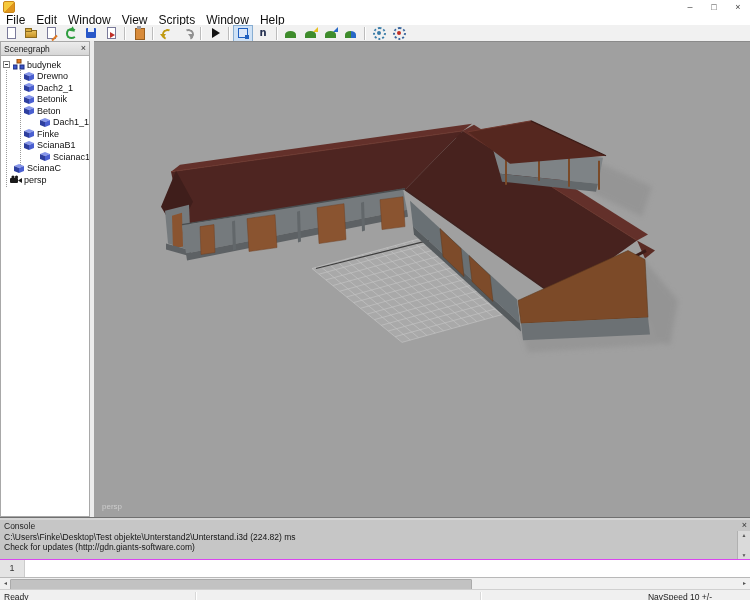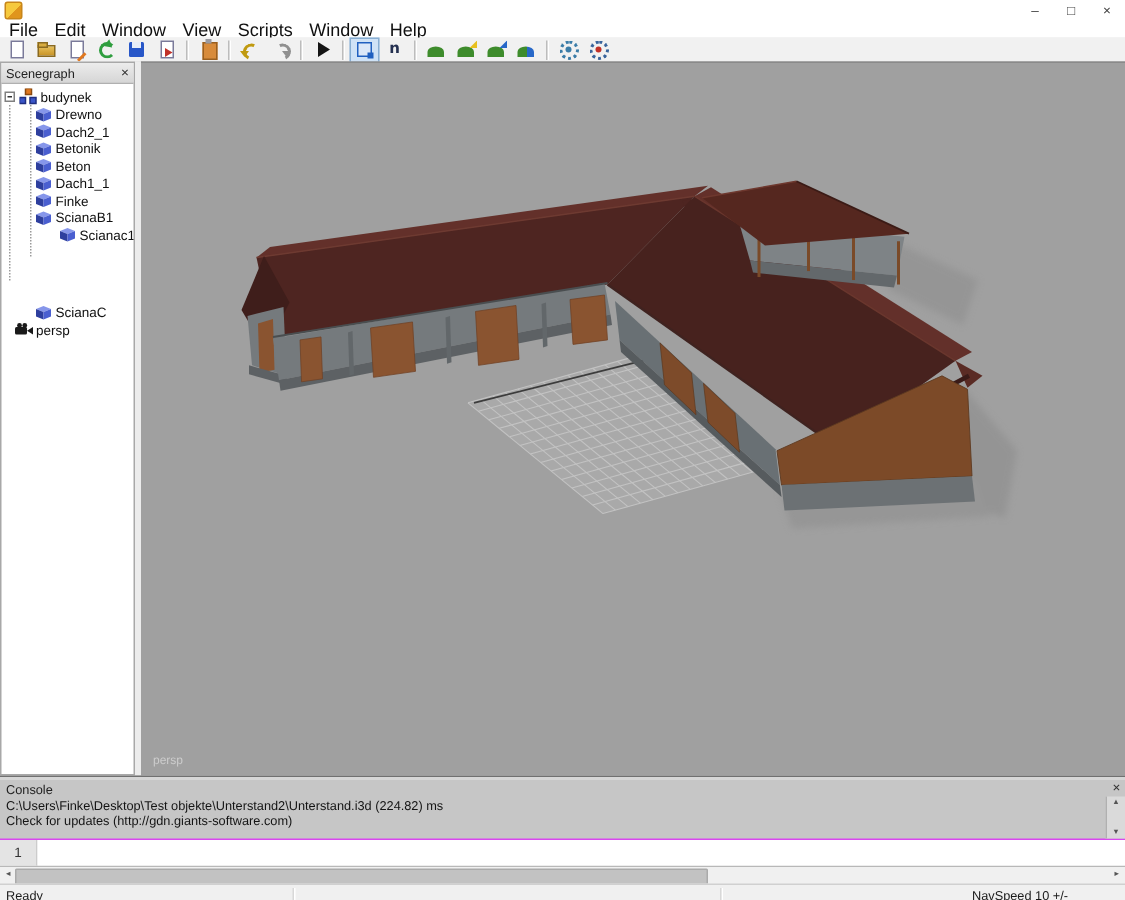--- a/index.html
+++ b/index.html
@@ -230,21 +230,21 @@
             <span class="tree-label">Betonik</span>
           </div>
           <div class="tree-row" style="padding-left: 22px;">
             <span class="node-icon"><svg width="12" height="11">
                 <polygon points="1,3 6,1 11,3 6,5" fill="#8696ea"></polygon>
                 <polygon points="1,3 1,8 6,10 6,5" fill="#2e3f9e"></polygon>
                 <polygon points="11,3 11,8 6,10 6,5" fill="#4a5fd0"></polygon>
               </svg></span>
             <span class="tree-label">Beton</span>
           </div>
-          <div class="tree-row" style="padding-left: 22px;">
+          <div class="tree-row" style="padding-left: 38px;">
             <span class="node-icon"><svg width="12" height="11">
                 <polygon points="1,3 6,1 11,3 6,5" fill="#8696ea"></polygon>
                 <polygon points="1,3 1,8 6,10 6,5" fill="#2e3f9e"></polygon>
                 <polygon points="11,3 11,8 6,10 6,5" fill="#4a5fd0"></polygon>
               </svg></span>
             <span class="tree-label">Dach1_1</span>
           </div>
           <div class="tree-row" style="padding-left: 22px;">
             <span class="node-icon"><svg width="12" height="11">
                 <polygon points="1,3 6,1 11,3 6,5" fill="#8696ea"></polygon>
@@ -262,21 +262,21 @@
             <span class="tree-label">ScianaB1</span>
           </div>
           <div class="tree-row" style="padding-left: 22px; margin-left: 16px;">
             <span class="node-icon"><svg width="12" height="11">
                 <polygon points="1,3 6,1 11,3 6,5" fill="#8696ea"></polygon>
                 <polygon points="1,3 1,8 6,10 6,5" fill="#2e3f9e"></polygon>
                 <polygon points="11,3 11,8 6,10 6,5" fill="#4a5fd0"></polygon>
               </svg></span>
             <span class="tree-label">Scianac1</span>
           </div>
-          <div class="tree-row" style="padding-left: 22px; margin-top: 40px;">
+          <div class="tree-row" style="padding-left: 12px;">
             <span class="node-icon"><svg width="12" height="11">
                 <polygon points="1,3 6,1 11,3 6,5" fill="#8696ea"></polygon>
                 <polygon points="1,3 1,8 6,10 6,5" fill="#2e3f9e"></polygon>
                 <polygon points="11,3 11,8 6,10 6,5" fill="#4a5fd0"></polygon>
               </svg></span>
             <span class="tree-label">ScianaC</span>
           </div>
           <div class="tree-row" style="padding-left: 9px;">
             <span class="node-icon"><svg width="12" height="11">
                 <rect x="0" y="4" width="8" height="5" rx="1" fill="#1a1a1a"></rect>

